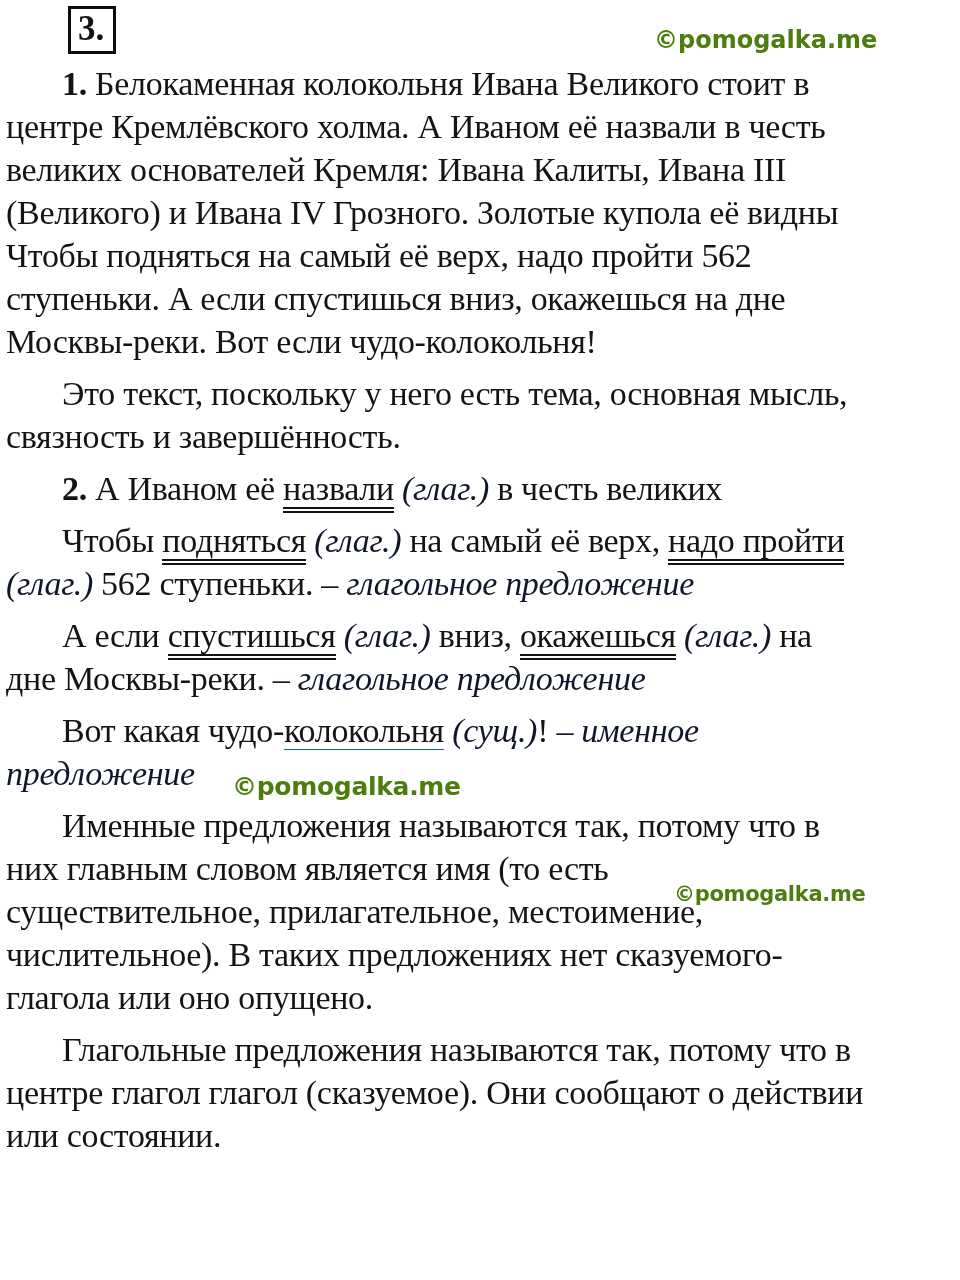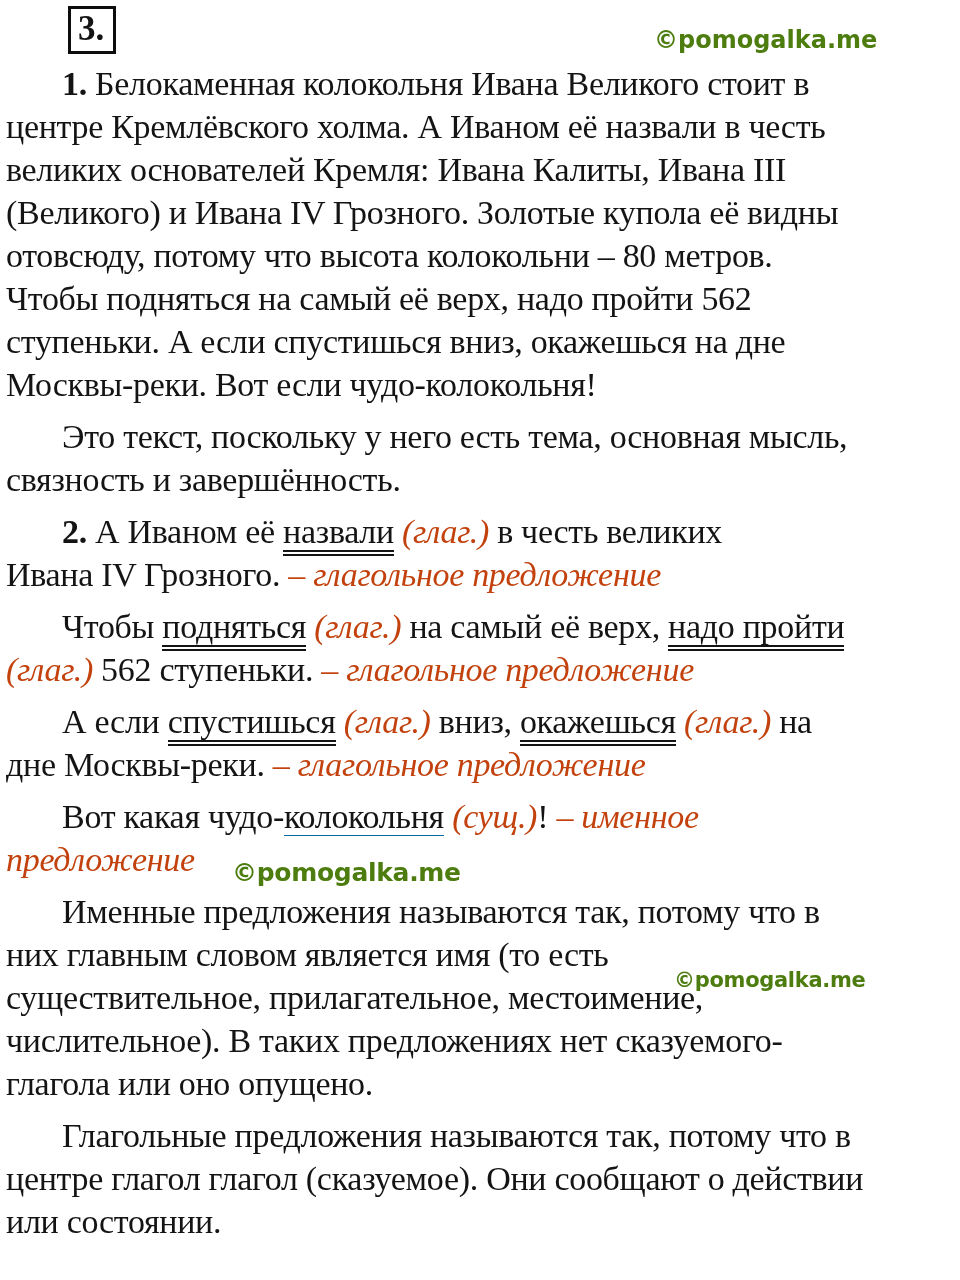--- a/index.html
+++ b/index.html
@@ -38,53 +38,51 @@
   .para { margin: 0 0 9px 0; }
   .ln {
     position: relative;
     font-size: 34px;
     line-height: 43px;
     letter-spacing: -0.3px;
     white-space: nowrap;
   }
   .ln.first { padding-left: 56px; }
   .b  { font-weight: 700; }
-  .g  { color: #c2410c; font-style: italic; }
+  .g  { color: #0f172a; font-style: italic; }
   .du { border-bottom: 6px double #141414; }
   .su { border-bottom: 1px solid #0369a1; }
 </style>
 </head>
 <body>
 
 <div class="page">
 
   <div class="header">
     <span class="exbox"><span>3.</span></span>
     <span class="wm wm1">©pomogalka.me</span>
   </div>
 
   <div class="para">
     <div class="ln first"><span class="b">1.</span><span> Белокаменная колокольня Ивана Великого стоит в</span></div>
     <div class="ln"><span>центре Кремлёвского холма. А Иваном её назвали в честь</span></div>
     <div class="ln"><span>великих основателей Кремля: Ивана Калиты, Ивана III</span></div>
     <div class="ln"><span>(Великого) и Ивана IV Грозного. Золотые купола её видны</span></div>
-    <div class="ln"><span>отовсюду, потому что высота колокольни – 80 метров.</span></div>
     <div class="ln"><span>Чтобы подняться на самый её верх, надо пройти 562</span></div>
     <div class="ln"><span>ступеньки. А если спустишься вниз, окажешься на дне</span></div>
     <div class="ln"><span>Москвы-реки. Вот если чудо-колокольня!</span></div>
   </div>
 
   <div class="para">
     <div class="ln first"><span>Это текст, поскольку у него есть тема, основная мысль,</span></div>
     <div class="ln"><span>связность и завершённость.</span></div>
   </div>
 
   <div class="para">
     <div class="ln first"><span class="b">2.</span><span> А Иваном её </span><span class="du">назвали</span><span class="g"> (глаг.)</span><span> в честь великих</span></div>
-    <div class="ln"><span>Ивана IV Грозного. </span><span class="g">– глагольное предложение</span></div>
   </div>
 
   <div class="para">
     <div class="ln first"><span>Чтобы </span><span class="du">подняться</span><span class="g"> (глаг.)</span><span> на самый её верх, </span><span class="du">надо пройти</span></div>
     <div class="ln"><span class="g">(глаг.)</span><span> 562 ступеньки. </span><span class="g">– глагольное предложение</span></div>
   </div>
 
   <div class="para">
     <div class="ln first"><span>А если </span><span class="du">спустишься</span><span class="g"> (глаг.)</span><span> вниз, </span><span class="du">окажешься</span><span class="g"> (глаг.)</span><span> на</span></div>
     <div class="ln"><span>дне Москвы-реки. </span><span class="g">– глагольное предложение</span></div>

